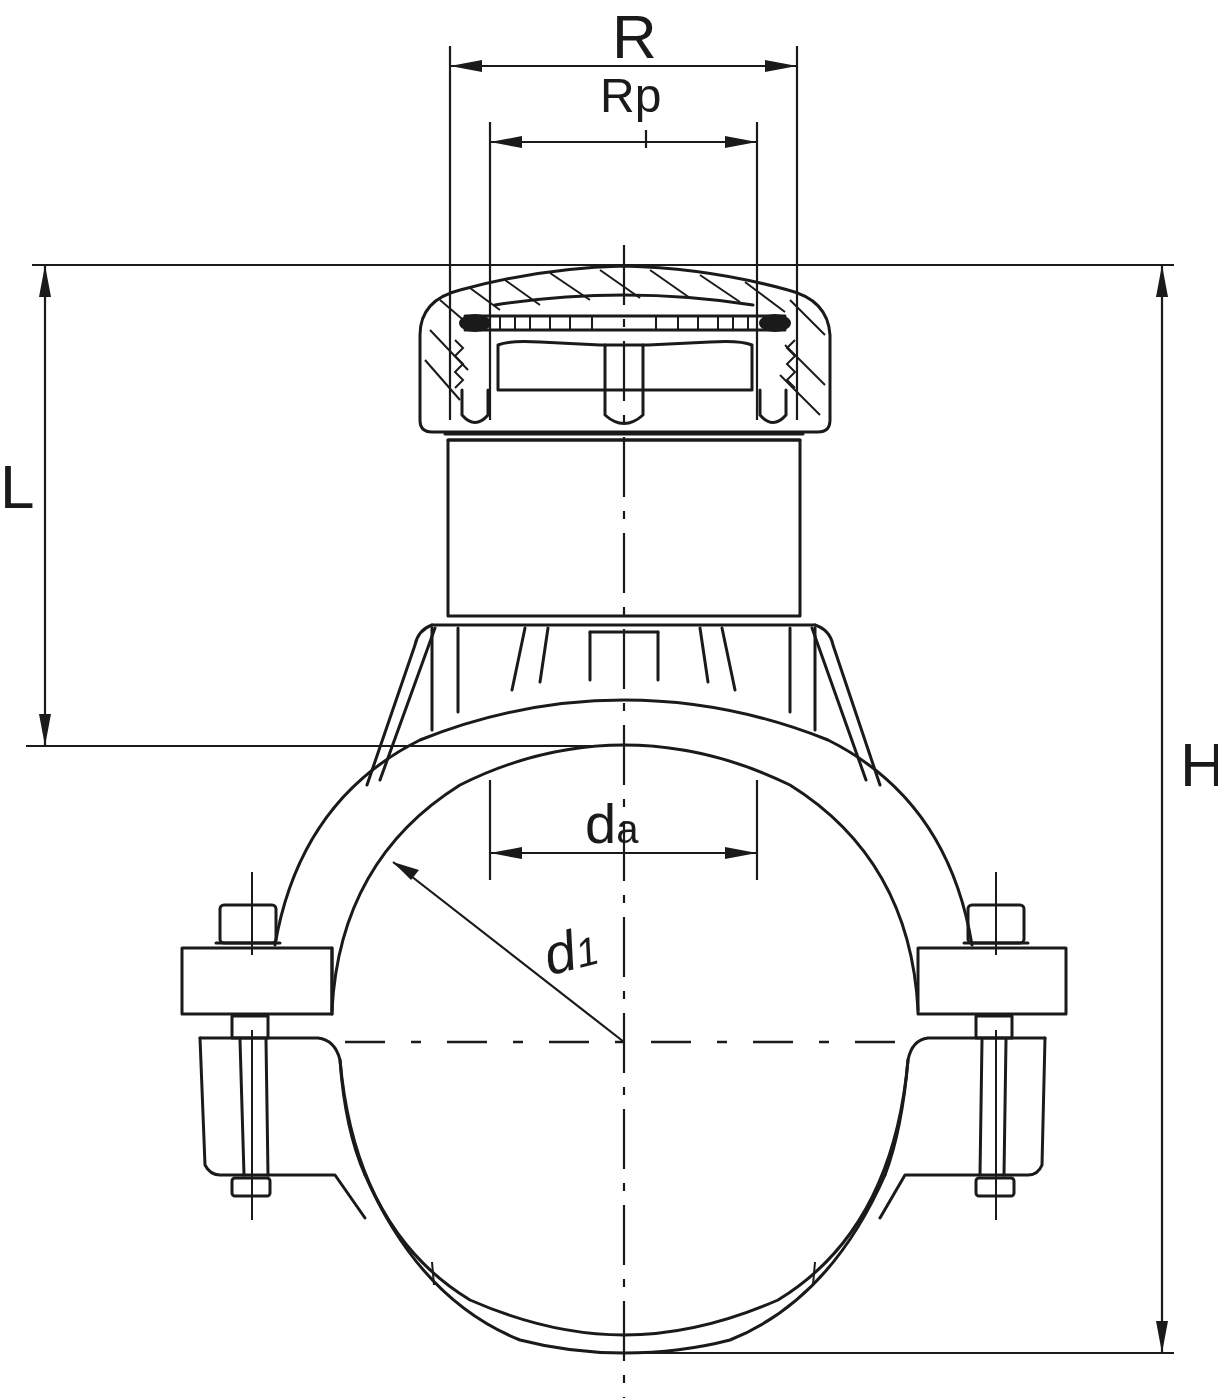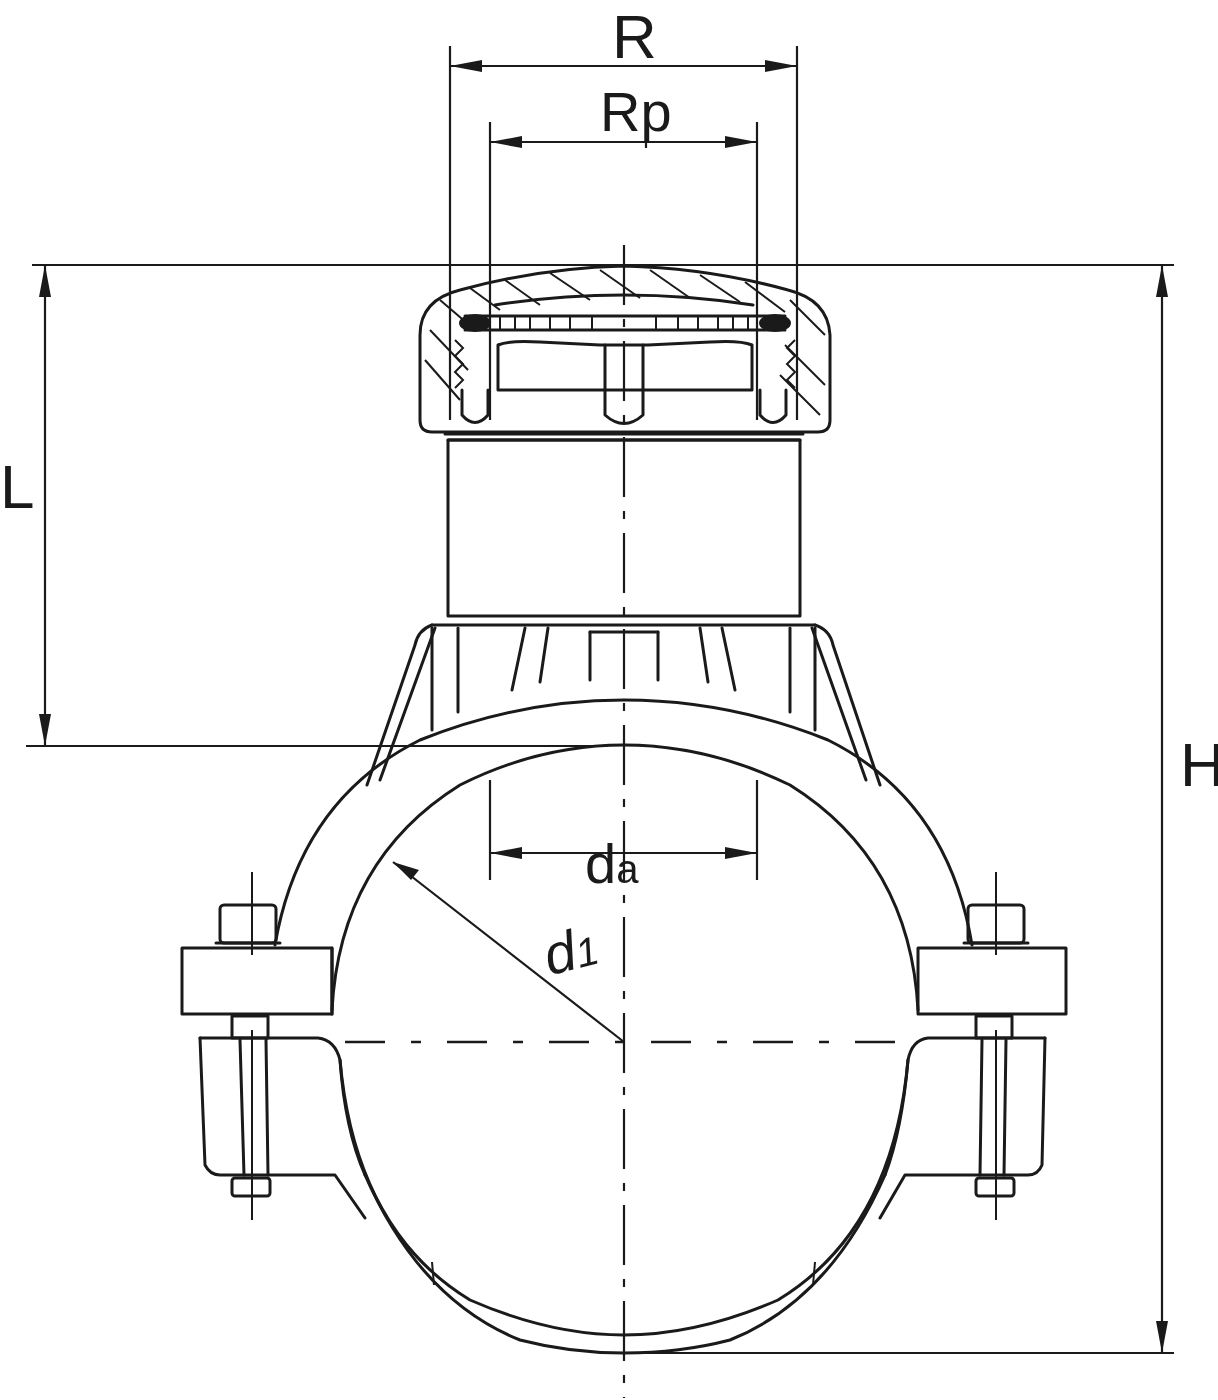--- a/index.html
+++ b/index.html
@@ -8,24 +8,24 @@
   .ln { stroke: #1a1a1a; stroke-width: 3; fill: none; stroke-linecap: round; stroke-linejoin: round; }
   .thin { stroke: #1a1a1a; stroke-width: 2; fill: none; }
   .dim { stroke: #1a1a1a; stroke-width: 2.2; fill: none; }
   .center { stroke: #1a1a1a; stroke-width: 2.2; fill: none; stroke-dasharray: 60 14 8 14; }
   .dash { stroke: #1a1a1a; stroke-width: 2.4; fill: none; stroke-dasharray: 40 26 10 26; }
   .arrow { fill: #1a1a1a; stroke: none; }
   .hatch { stroke: #1a1a1a; stroke-width: 2; }
   .solid { fill: #1a1a1a; }
   .lbl { position: absolute; color: #1a1a1a; font-family: "Liberation Sans", sans-serif; line-height: 1; white-space: nowrap; }
   .lbl-R { left: 612px; top: 6px; font-size: 62px; }
-  .lbl-Rp { left: 600px; top: 84px; font-size: 56px; }
+  .lbl-Rp { left: 600px; top: 72px; font-size: 48px; }
   .lbl-L { left: 0px; top: 456px; font-size: 62px; }
   .lbl-H { left: 1180px; top: 734px; font-size: 62px; }
-  .lbl-da { left: 585px; top: 796px; font-size: 56px; margin-top: 40px; }
+  .lbl-da { left: 585px; top: 796px; font-size: 56px; }
   .lbl-da .sub { font-size: 40px; }
   .lbl-d1 { left: 538px; top: 930px; font-size: 56px; font-style: italic; transform: rotate(-14deg); transform-origin: left top; }
   .lbl-d1 .sub { font-size: 40px; }
 </style>
 </head>
 <body>
 
 <svg id="drawing" viewBox="0 0 1218 1400" xmlns="http://www.w3.org/2000/svg">
 
   <g>

